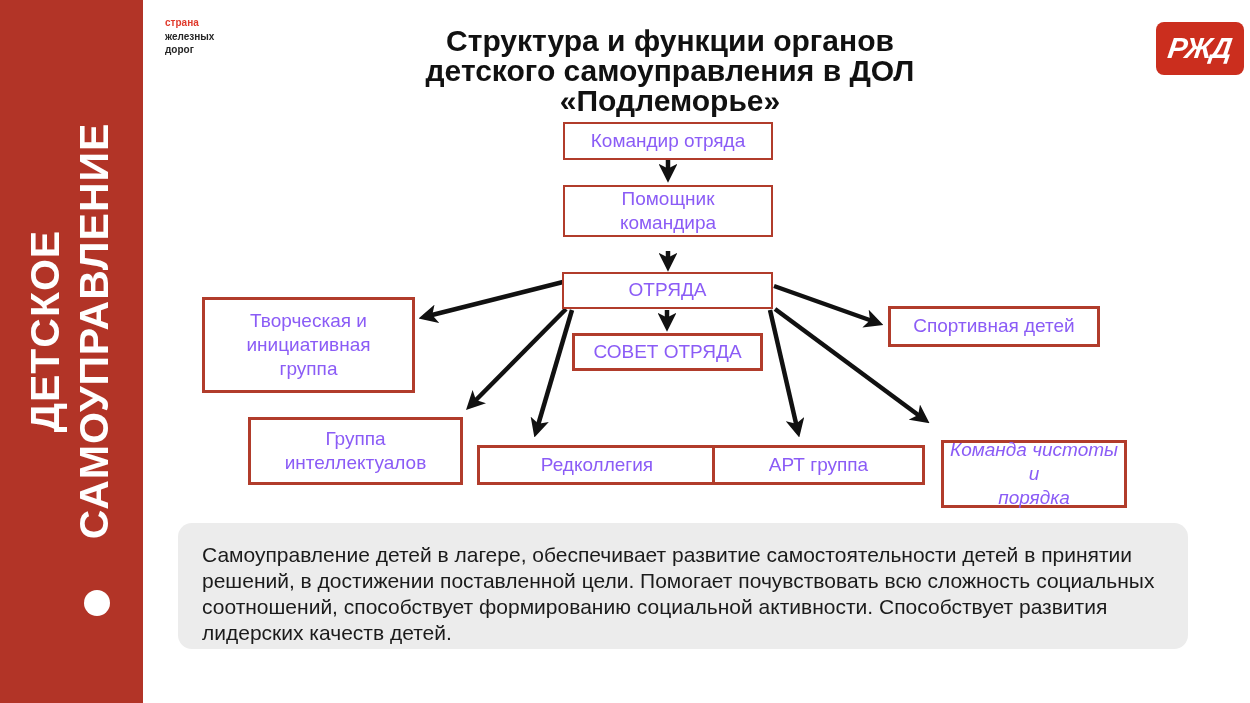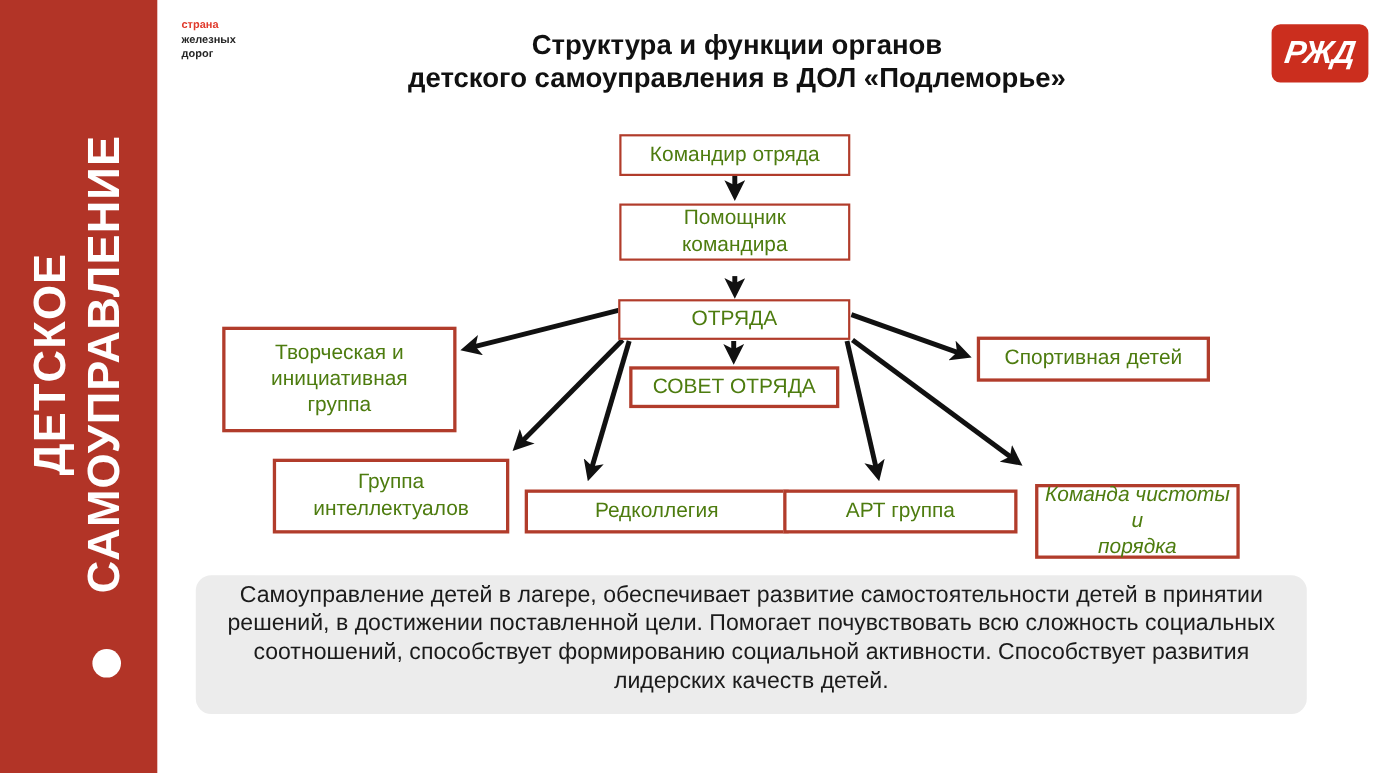--- a/index.html
+++ b/index.html
@@ -18,44 +18,44 @@
   
   .brand{position:absolute;left:165px;top:16px;font-weight:bold;font-size:10px;line-height:13.5px;color:#262626;}
   .brand .accent{color:#E03A2C;}
   .brand div{margin:0;}
   
   .rzd{position:absolute;left:1156px;top:22px;width:88px;height:53px;background:#CB2E1E;border-radius:8px;
        display:flex;align-items:center;justify-content:center;}
   .rzd span{color:#ffffff;font-style:italic;font-weight:bold;font-size:29px;letter-spacing:-1px;transform:skewX(-8deg);}
   
   .title{position:absolute;left:320px;top:26px;width:700px;text-align:center;
-         font-weight:bold;font-size:25px;line-height:30px;color:#111111;}
+         font-weight:bold;font-size:30px;line-height:30px;color:#111111;}
   
   .node{
     position:absolute;background:#ffffff;border:2.5px solid #B13C2B;box-sizing:border-box;
     display:flex;align-items:center;justify-content:center;text-align:center;
-    font-size:19px;line-height:1.28;color:#4d7c0f;white-space:pre-line;
+    font-size:19px;line-height:1.28;color:#8b5cf6;white-space:pre-line;
   }
   .n-commander{left:563px;top:122px;width:210px;height:38px;}
   .n-assistant{left:563px;top:185px;width:210px;height:52px;}
   .n-otryad{left:562px;top:272px;width:211px;height:37px;}
   .n-sovet{left:572px;top:333px;width:191px;height:38px;border-width:3px;}
   .n-creative{left:202px;top:297px;width:213px;height:96px;border-width:3px;}
   .n-sport{left:888px;top:306px;width:212px;height:41px;border-width:3px;}
   .n-intellectuals{left:248px;top:417px;width:215px;height:68px;border-width:3px;}
   .n-redkollegia{left:477px;top:445px;width:240px;height:40px;border-width:3px;}
   .n-art{left:712px;top:445px;width:213px;height:40px;border-width:3px;}
   .n-cleanteam{left:941px;top:440px;width:186px;height:68px;border-width:3px;font-style:italic;}
   
   .arrows{position:absolute;left:0;top:0;pointer-events:none;}
   .arrows line{stroke:#111111;stroke-width:4.5;}
   .arrows .head{fill:#111111;}
   
   .footer-box{position:absolute;left:178px;top:523px;width:1010px;height:126px;background:#ECECEC;border-radius:14px;box-sizing:border-box;}
-  .footer-box p{margin:0;padding:5px 24px;font-size:21px;line-height:26px;text-align:center;color:#1b1b1b;}
+  .footer-box p{margin:0;padding:19px 24px;font-size:21px;line-height:26px;text-align:left;color:#1b1b1b;}
 </style>
 </head>
 <body>
 
 <div class="slide">
 
   <div class="sidebar">
     <div class="sidebar-label">ДЕТСКОЕ
 САМОУПРАВЛЕНИЕ</div>
     <div class="sidebar-dot"></div>

